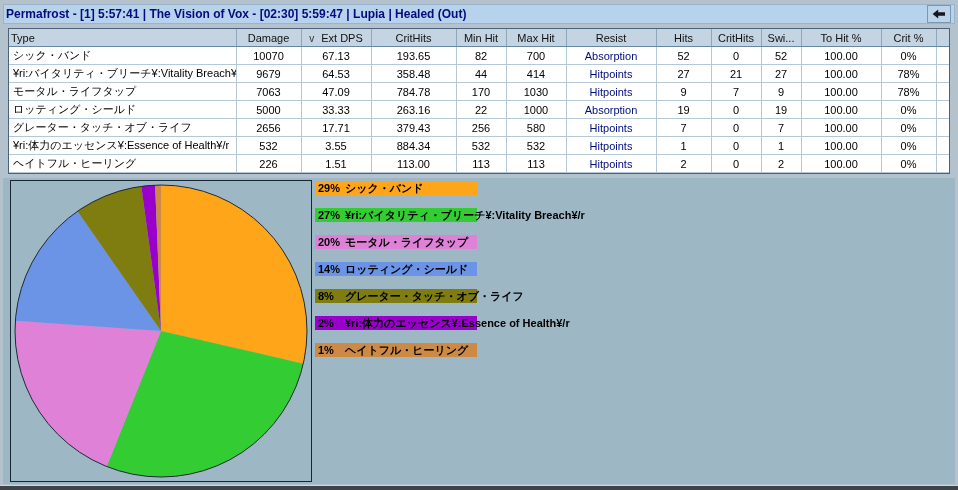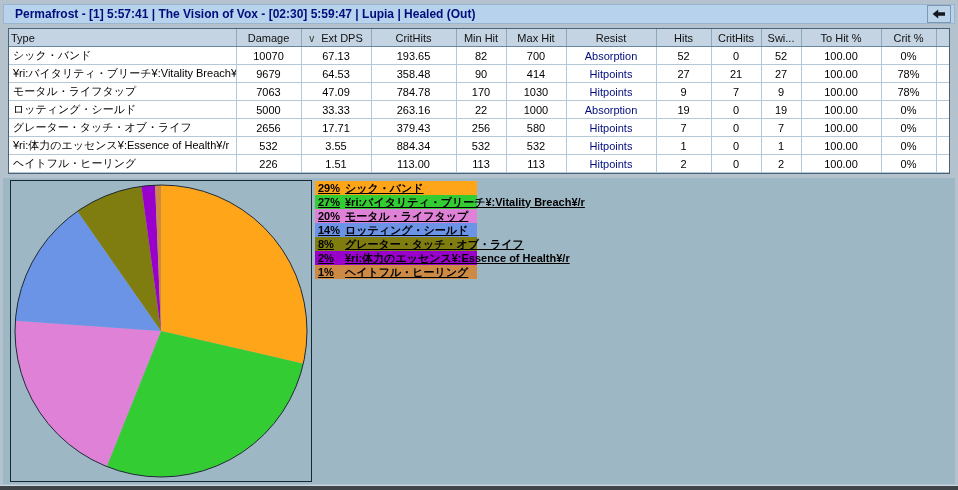--- a/index.html
+++ b/index.html
@@ -15,21 +15,21 @@
     background:#3f4449;border-top:1px solid #ccd6de;
   }
 
   
   .titlebar{
     position:absolute;left:3px;top:4px;width:952px;height:20px;
     background:#b6d2ec;border:1px solid #9ab4cc;box-sizing:border-box;
     display:flex;align-items:center;
   }
   .titlebar .title-text{
-    padding-left:11px;font-size:12px;font-weight:bold;color:#000d7d;
+    padding-left:2px;font-size:12px;font-weight:bold;color:#000d7d;
     white-space:nowrap;
   }
   .back-btn{
     position:absolute;right:3px;top:0px;width:24px;height:18px;
     background:#bcd4ea;border:1px solid #7d97b0;
     display:flex;align-items:center;justify-content:center;
     padding:0;cursor:pointer;
   }
 
   
@@ -64,21 +64,21 @@
     background:#9eb7c5;
   }
   .pie-panel{
     position:absolute;left:7px;top:2px;width:302px;height:302px;
     border:1px solid #182633;box-sizing:border-box;
   }
   .pie-panel svg{display:block;}
 
   .legend{position:absolute;left:312px;top:3px;width:560px;}
   .legend-row{
-    position:relative;height:14px;margin-bottom:0;width:162px;text-decoration:underline;
+    position:relative;height:14px;margin-bottom:13px;width:162px;
   }
   .legend-row .bg{position:absolute;left:0;top:0;width:162px;height:14px;}
   .legend-row .txt{
     position:relative;z-index:1;display:flex;align-items:center;height:14px;
     font-size:11px;font-weight:bold;color:#000;white-space:nowrap;
     padding-left:3px;
   }
   .legend-row .pct{display:inline-block;min-width:27px;}
 </style>
 </head>
@@ -143,21 +143,21 @@
             <td class="c9">52</td>
             <td class="c10">100.00</td>
             <td class="c11">0%</td>
             <td></td>
           </tr>
           <tr>
             <td class="c0">¥ri:バイタリティ・ブリーチ¥:Vitality Breach¥/r</td>
             <td class="c1">9679</td>
             <td class="c2">64.53</td>
             <td class="c3">358.48</td>
-            <td class="c4">90</td>
+            <td class="c4">44</td>
             <td class="c5">414</td>
             <td class="c6 navy">Hitpoints</td>
             <td class="c7">27</td>
             <td class="c8">21</td>
             <td class="c9">27</td>
             <td class="c10">100.00</td>
             <td class="c11">78%</td>
             <td></td>
           </tr>
           <tr>

